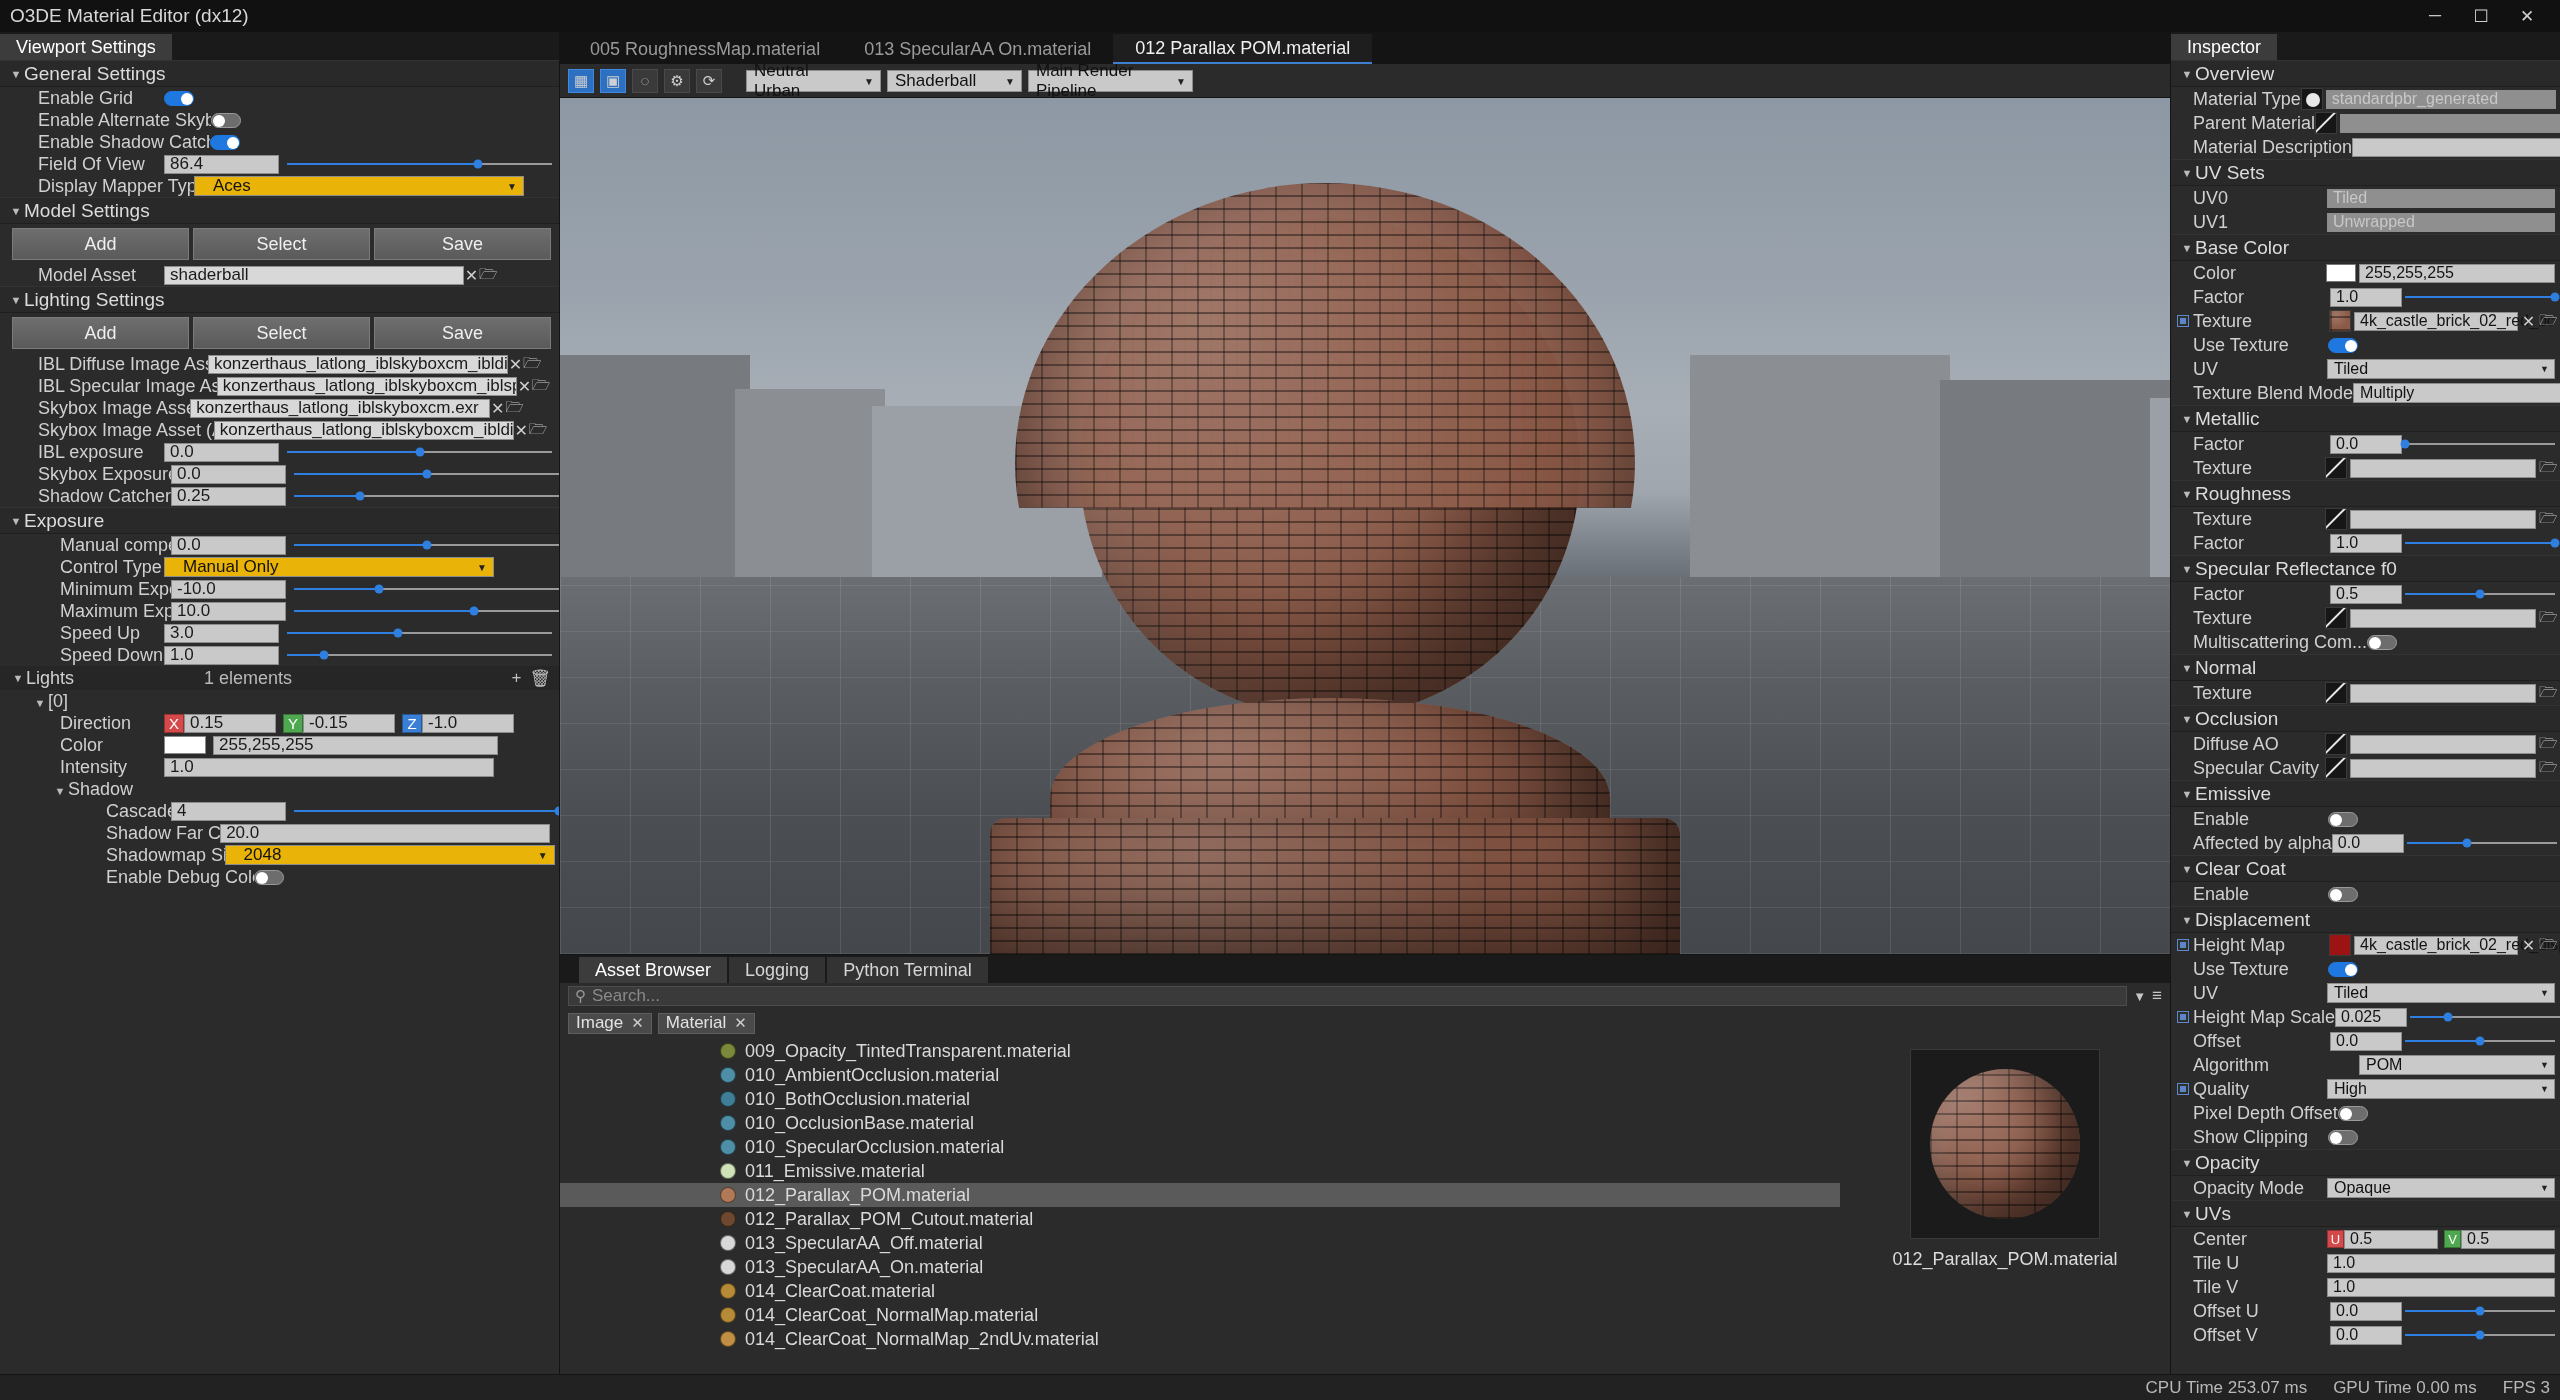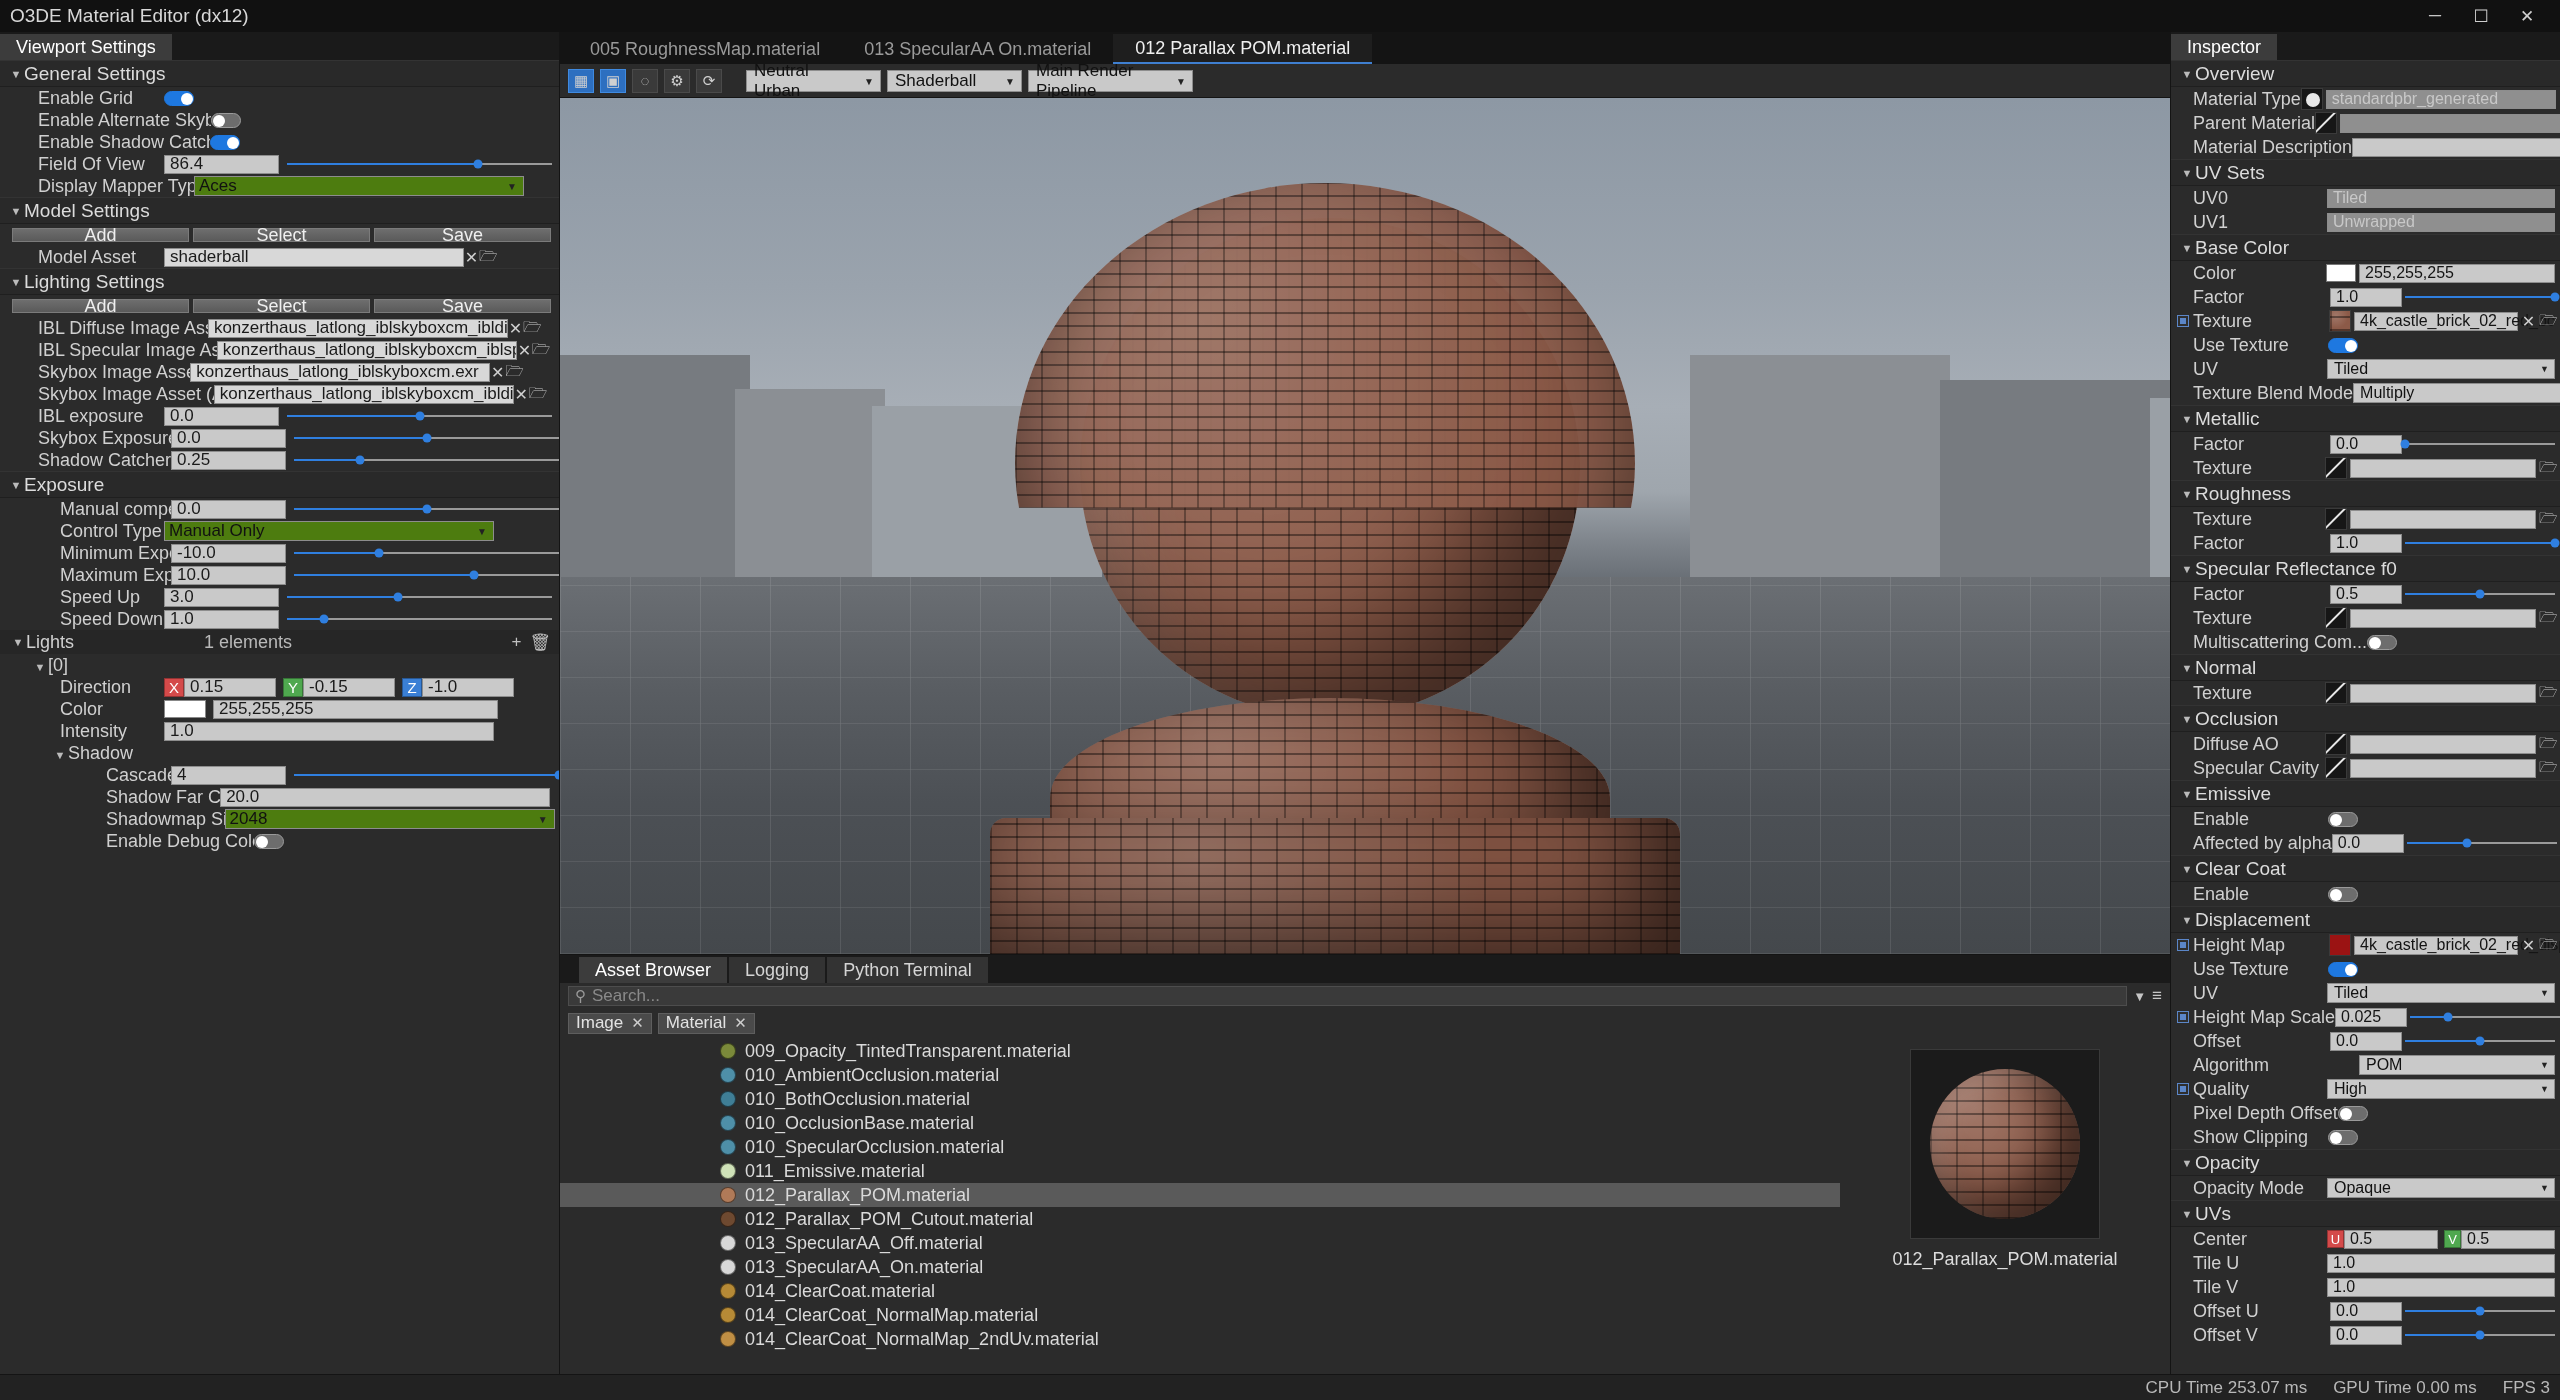--- a/index.html
+++ b/index.html
@@ -45,35 +45,35 @@
   .row { height:22px; display:flex; align-items:center; padding-left:10px; }
   .row .lbl { font-size:18px; color:#d0d0d0; white-space:nowrap; overflow:hidden; }
   .ind1 { padding-left:28px; } .ind2 { padding-left:50px; } .ind4 { padding-left:96px; }
   .ctl { margin-left:auto; display:flex; align-items:center; }
   .field {
     background:#c9c9c9; color:#1a1a1a; height:19px; font-size:17px;
     display:flex; align-items:center; padding:0 5px; border:1px solid #8d8d8d;
   }
   .field.light { background:#d8d8d8; }
   .combo {
-    background:#4d7c0f; color:#111; height:20px; font-size:17px;
-    display:flex; align-items:center; padding:0 4px; border:1px solid #8d8d8d; position:relative;
+    background:#eab308; color:#111; height:20px; font-size:17px;
+    display:flex; align-items:center; padding:0 18px; border:1px solid #8d8d8d; position:relative;
   }
   .combo .arw { position:absolute; right:6px; top:50%; transform:translateY(-50%); font-size:10px; color:#222; }
   .toggle { width:30px; height:15px; border-radius:8px; background:#6d6d6d; position:relative; border:1px solid #9a9a9a; }
   .toggle .knob { width:12px; height:12px; border-radius:50%; background:#fff; position:absolute; top:1px; left:1px; }
   .toggle.on { background:#1e78e0; border-color:#1e78e0; }
   .toggle.on .knob { left:16px; }
   .slider { height:15px; position:relative; display:flex; align-items:center; }
   .slider .track { height:2px; background:#9a9a9a; width:100%; }
   .slider .fill { height:2px; background:#2f7fe0; position:absolute; left:0; }
   .slider .knob { width:9px; height:9px; border-radius:50%; background:#2f7fe0; position:absolute; top:50%; transform:translate(-50%,-50%); }
   .btnrow { display:flex; gap:4px; padding:4px 8px 4px 12px; }
   .btn {
-    flex:1; height:14px; background:linear-gradient(#6e6e6e,#5a5a5a); border:1px solid #7b7b7b;
+    flex:1; height:32px; background:linear-gradient(#6e6e6e,#5a5a5a); border:1px solid #7b7b7b;
     color:#efefef; font-size:18px; display:flex; align-items:center; justify-content:center;
   }
   .xbtn { width:15px; text-align:center; color:#cfcfcf; font-size:16px; }
   .folder { width:16px; text-align:center; color:#c9c9c9; font-size:15px; }
   .axis { width:20px; height:19px; display:flex; align-items:center; justify-content:center; font-size:15px; color:#fff; border:1px solid rgba(0,0,0,.3); }
   .axis.x { background:#d44a4a; } .axis.y { background:#4fa84f; } .axis.z { background:#3a7fd5; }
   .swatch { width:42px; height:18px; background:#ffffff; border:1px solid #888; }
   .elements { font-size:18px; color:#b9b9b9; }
   .plusminus { display:flex; gap:8px; align-items:center; margin-left:auto; padding-right:8px; color:#c0c0c0; font-size:17px; }
 

